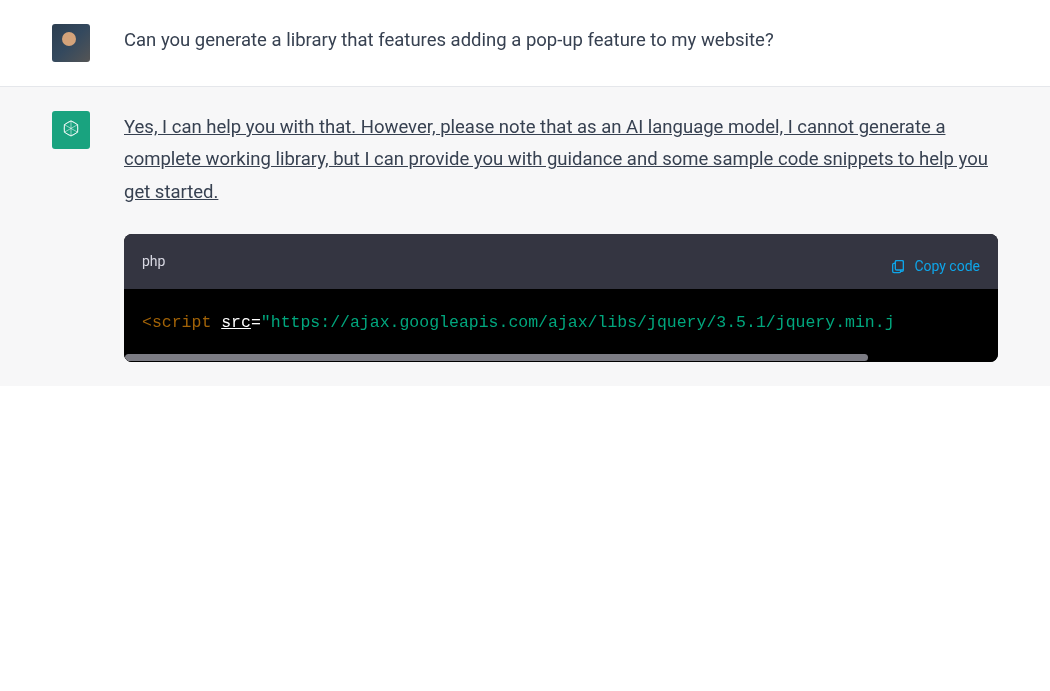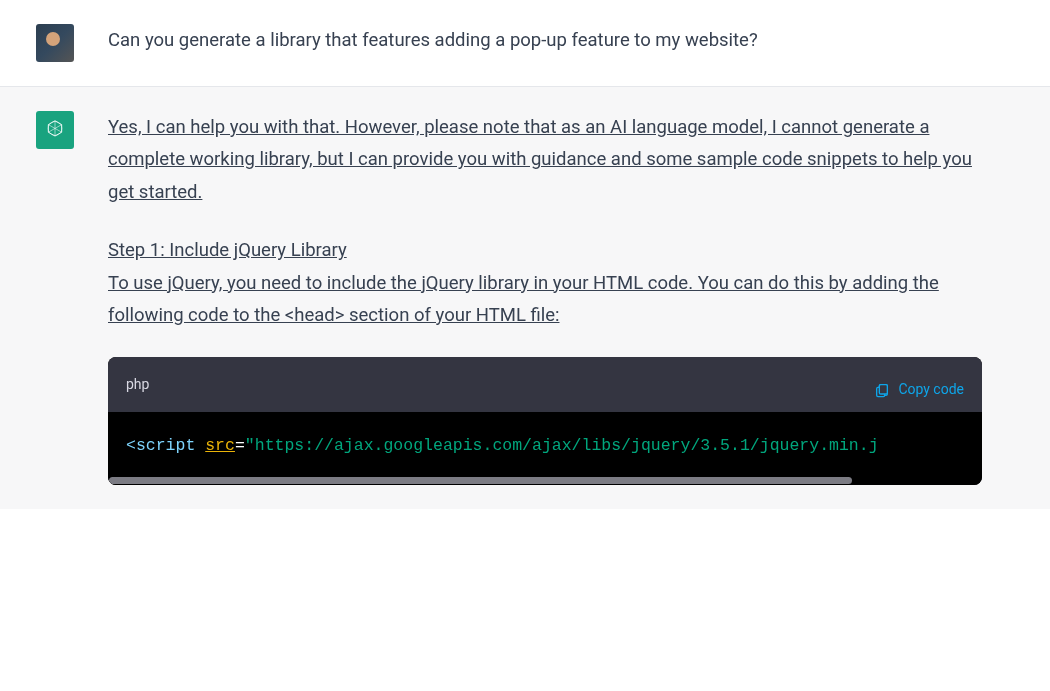--- a/index.html
+++ b/index.html
@@ -9,21 +9,21 @@
     }
     body {
       font-family: -apple-system, BlinkMacSystemFont, "Segoe UI", Roboto, Helvetica, Arial, sans-serif;
       font-size: 16px;
       color: #374151;
       background: #fff;
       width: 1050px;
     }
     .message-row {
       display: flex;
-      padding: 24px 0;
+      padding: 24px 16px;
     }
     .user-message {
       background: #ffffff;
       border-bottom: 1px solid #e5e7eb;
     }
     .assistant-message {
       background: #f7f7f8;
     }
     .avatar-col {
       width: 108px;
@@ -112,24 +112,24 @@
     .code-content {
       padding: 20px 18px 14px 18px;
       font-family: "SFMono-Regular", Consolas, "Liberation Mono", Menlo, monospace;
       font-size: 16.5px;
       white-space: nowrap;
       overflow-x: hidden;
       color: #fff;
       position: relative;
     }
     .code-content .tag {
-      color: #7dd3fc;
+      color: #a16207;
     }
     .code-content .attr {
-      color: #eab308;
+      color: #ffffff;
       text-decoration: underline;
     }
     .code-content .eq {
       color: #ffffff;
     }
     .code-content .str {
       color: #00a67d;
     }
     .scrollbar-track {
       height: 10px;
@@ -162,24 +162,20 @@
       <svg viewBox="0 0 41 41" fill="none" stroke="#fff" stroke-width="1.4">
         <path d="M20.5 6 L31 12 L31 24 L20.5 30 L10 24 L10 12 Z"></path>
         <path d="M20.5 6 L20.5 18 M31 12 L20.5 18 M10 12 L20.5 18 M20.5 30 L20.5 18 M31 24 L20.5 18 M10 24 L20.5 18" opacity="0.6"></path>
         <circle cx="20.5" cy="18" r="11" opacity="0.4"></circle>
       </svg>
     </div>
   </div>
   <div class="content-col">
     <div class="msg-text">
       <p class="msg-para">Yes, I can help you with that. However, please note that as an AI language model, I cannot generate a complete working library, but I can provide you with guidance and some sample code snippets to help you get started.</p>
-      <p class="msg-para">
-        <span>Step 1: Include jQuery Library</span><br>
-        <span>To use jQuery, you need to include the jQuery library in your HTML code. You can do this by adding the following code to the &lt;head&gt; section of your HTML file:</span>
-      </p>
       <div class="code-block">
         <div class="code-header">
           <span class="code-lang">php</span>
           <div class="copy-button">
             <svg viewBox="0 0 24 24" fill="none" stroke="currentColor" stroke-width="2" stroke-linecap="round" stroke-linejoin="round">
               <rect x="8" y="4" width="12" height="16" rx="2"></rect>
               <path d="M4 8 v12 a2 2 0 0 0 2 2 h10" opacity="0"></path>
               <rect x="4" y="8" width="12" height="14" rx="2" fill="#343541"></rect>
               <rect x="8" y="4" width="12" height="14" rx="2" fill="#343541"></rect>
             </svg>

